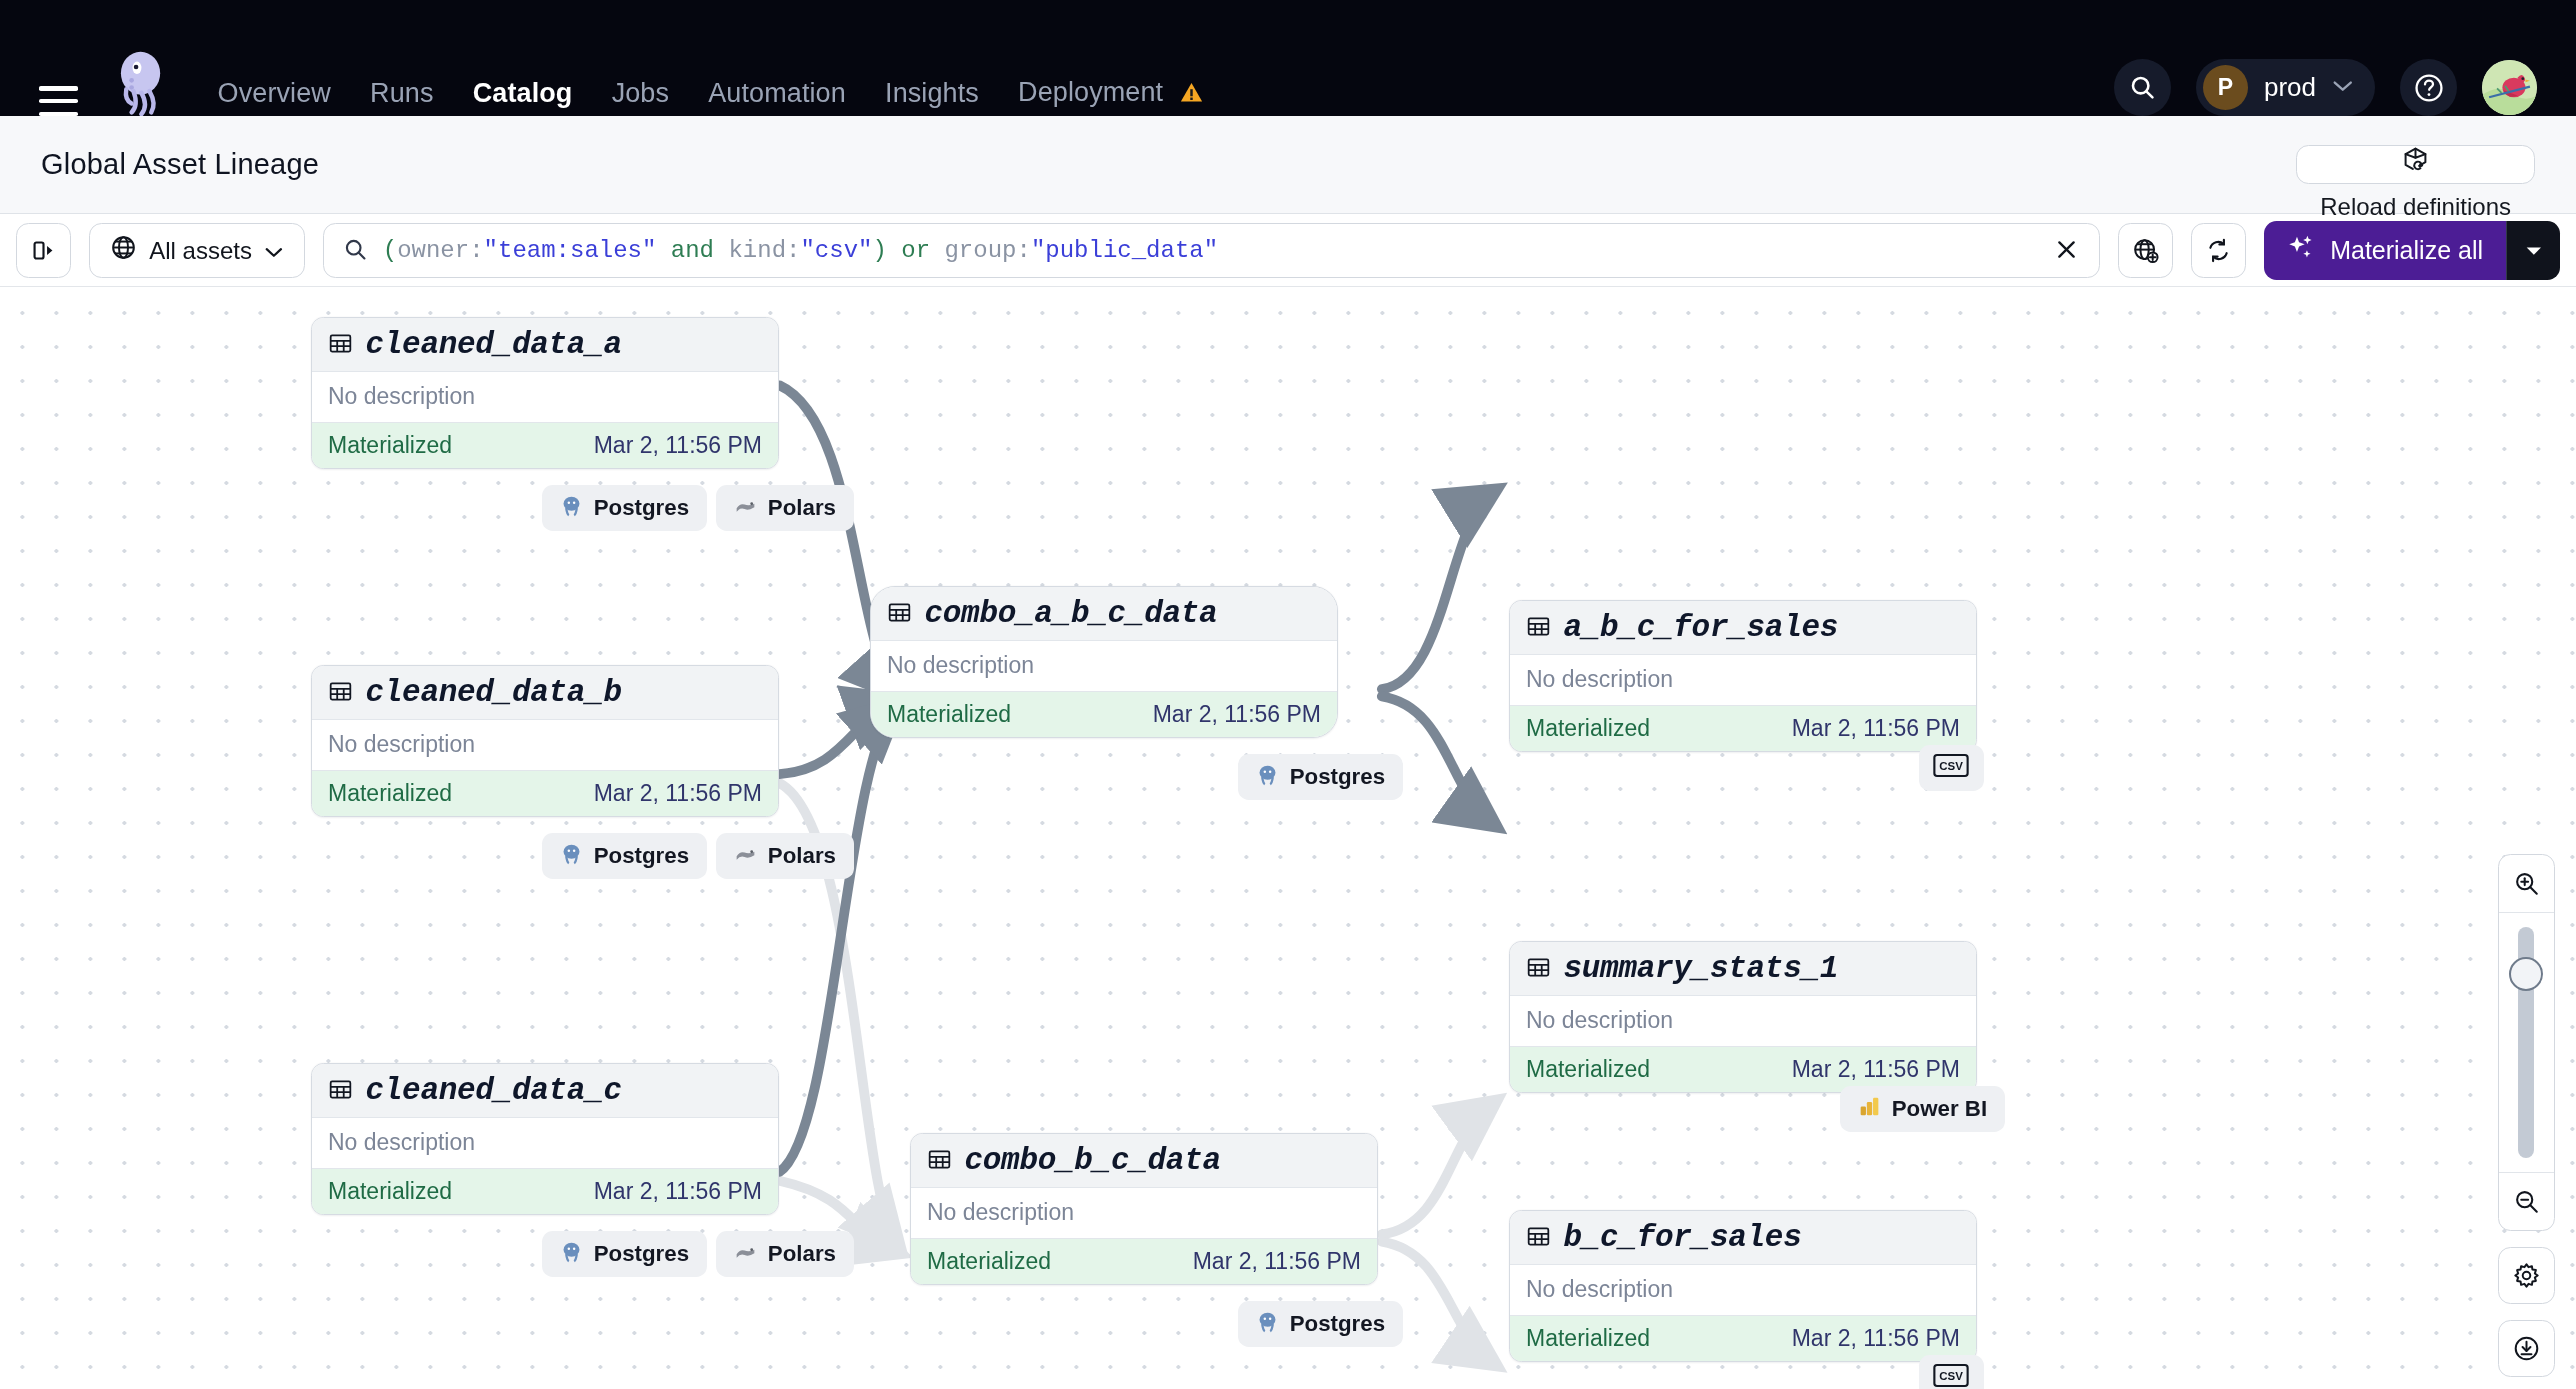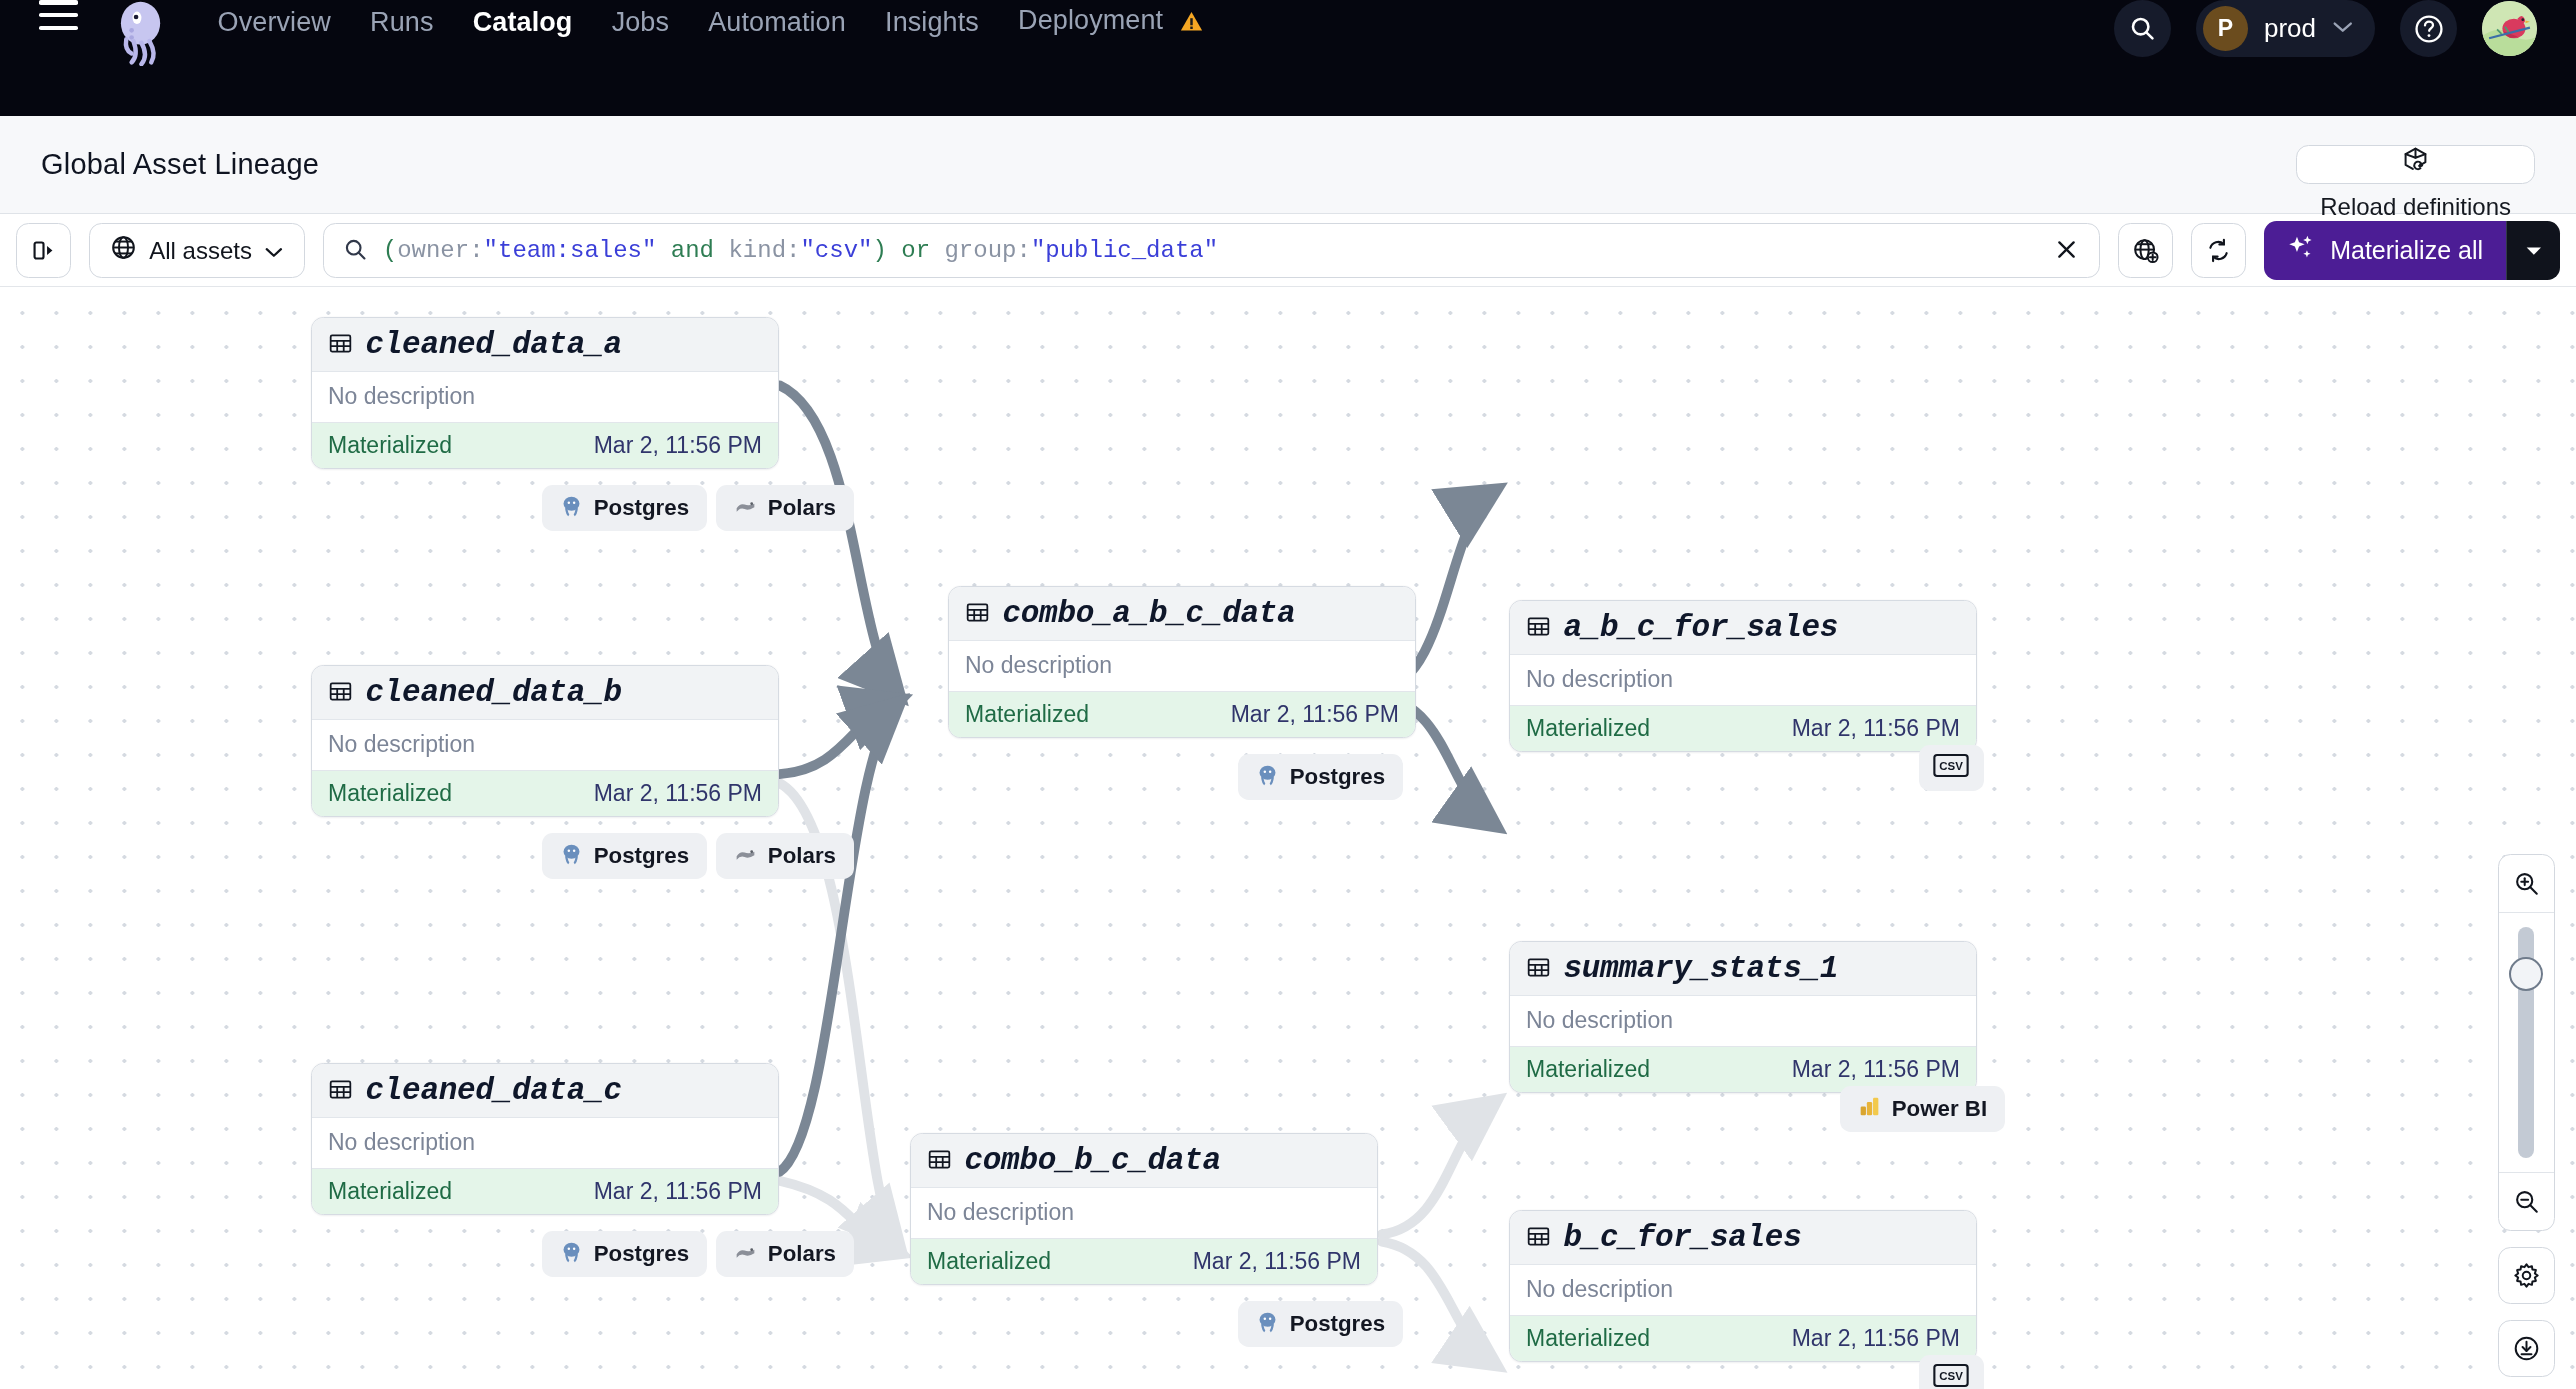--- a/index.html
+++ b/index.html
@@ -7,21 +7,21 @@
     width: 2576px; height: 1389px;
     font-family: "Liberation Sans", sans-serif;
     background: #ffffff;
     overflow: hidden;
   }
   .app { position: relative; width: 2576px; height: 1389px; }
 
   
   .topnav {
     position: absolute; top: 0; left: 0; width: 2576px; height: 116px;
-    background: #05060f; display: flex; align-items: flex-start; padding: 0 39px;
+    background: #05060f; display: flex; align-items: flex-end; padding: 0 39px;
   }
   .hamburger { width: 39px; height: 30px; display:flex; flex-direction:column;
     justify-content: space-between; cursor: pointer; margin-right: 34px; }
   .hamburger i { display:block; height: 4.5px; background:#ffffff; border-radius:1.8px; }
   .logo { width: 66px; height: 66px; margin-right: 36px; flex: none; }
   .navlinks { display:flex; align-items:center; gap: 32px; }
   .navlink {
     font-size: 27px; color: #9aa3b5; letter-spacing: 0.1px; cursor:pointer;
     padding: 5.4px 3.6px; white-space: nowrap;
   }
@@ -518,21 +518,21 @@
         <span>
           <svg width="23" height="23" viewBox="0 0 26 26">
               <path d="M3 16 q4 -6 9 -4 q5 2 11 -1 l0 4 q-6 4 -11 2 q-5 -2 -9 3 Z" fill="#8b8f98"></path>
               <circle cx="20" cy="11" r="1.6" fill="#5c6068"></circle>
             </svg>
         </span>
         <span>Polars</span>
       </div>
     </div>
 
-    <div class="node" style="left:948px; top:299px;">
+    <div class="node" style="left:870px; top:299px;border-radius:25px;">
       <div class="node-head">
         <span>
           <svg width="25" height="25" viewBox="0 0 28 28" fill="none" stroke="#121722" stroke-width="2">
             <rect x="3" y="5" width="22" height="18" rx="1.6"></rect>
             <line x1="3" y1="11" x2="25" y2="11"></line>
               <line x1="3" y1="17" x2="25" y2="17"></line>
             <line x1="10.3" y1="11" x2="10.3" y2="23"></line>
               <line x1="17.6" y1="11" x2="17.6" y2="23"></line>
           </svg>
         </span>

